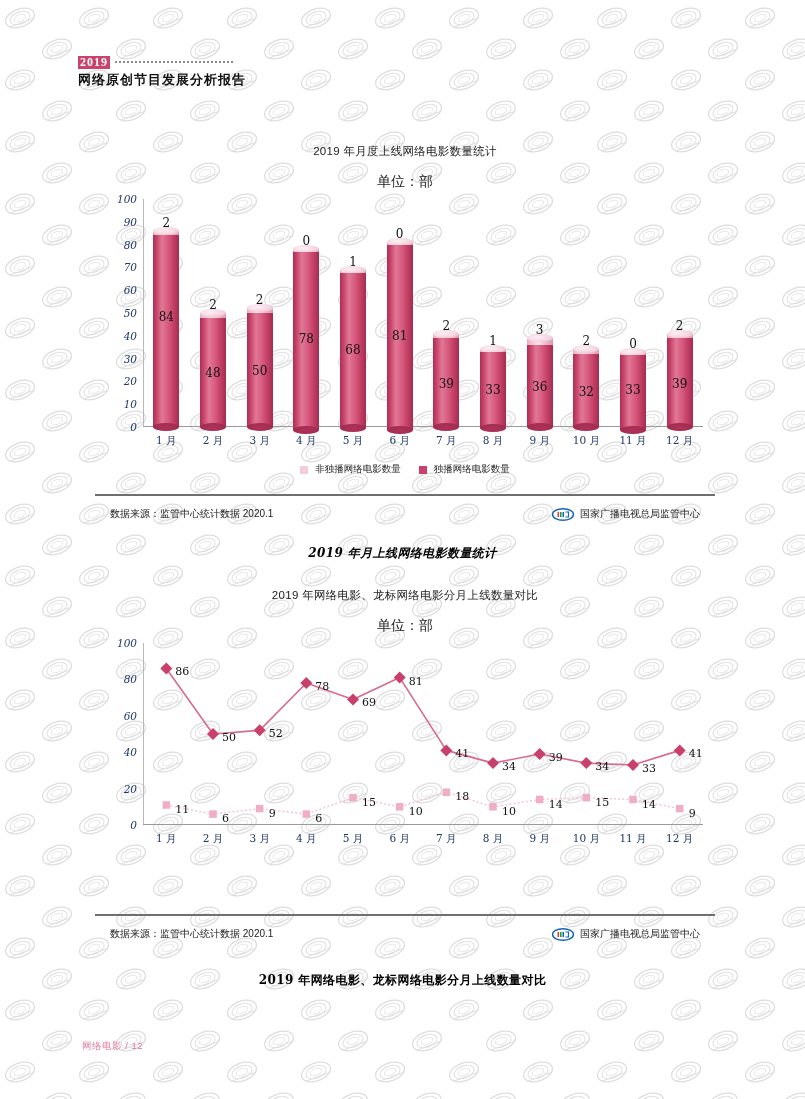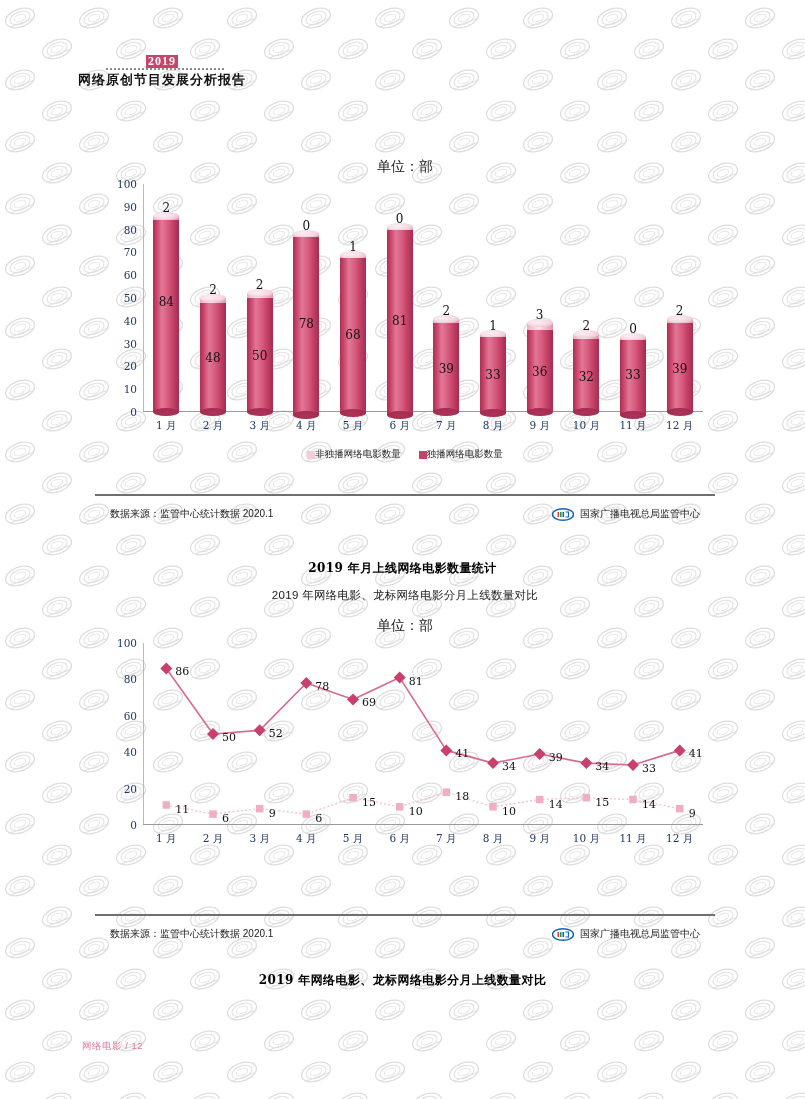--- a/index.html
+++ b/index.html
@@ -16,21 +16,21 @@
   
   #watermark {
     position:absolute; left:0; top:0; width:805px; height:1099px;
     pointer-events:none; z-index:0; opacity:1;
   }
 
   #page { position:relative; z-index:2; width:805px; height:1099px; }
 
   
   .doc-header { position:absolute; left:78px; top:55px; }
-  .hdr-row1 { display:flex; align-items:center; height:14px;flex-direction:column; }
+  .hdr-row1 { display:flex; align-items:center; height:14px; }
   .hdr-year {
     font-size:12px; font-weight:bold; letter-spacing:1px;
     color:#ffffff; background:#c9436b; padding:0 2px; line-height:13px;
     font-family:"Liberation Serif", serif;
   }
   .hdr-dash {
     margin-left:5px; width:118px; height:0;
     border-top:2px dotted #8a8a8a;
   }
   .hdr-title {
@@ -43,21 +43,21 @@
   .chart-title {
     text-align:center; font-size:11.5px; color:#222; letter-spacing:.3px;
   }
   .chart-unit { text-align:center; font-size:14px; color:#222; margin-top:14px; }
 
   .plot { position:relative; margin-top:8px; }
 
   .ylab {
     position:absolute; right:100%; margin-right:6px;
     font-size:10.5px; color:#1f3864; transform:translateY(-50%);
-    white-space:nowrap; font-family:"DejaVu Serif","Liberation Serif",serif;
+    white-space:nowrap; font-family:"DejaVu Serif","Liberation Serif",serif;font-style:italic;
   }
   .yaxis-line { position:absolute; left:0; top:0; bottom:0; width:1px; background:#b9b9b9; }
   .xaxis-line { position:absolute; left:0; right:0; bottom:0; height:1px; background:#9a9a9a; }
 
   .xlab {
     position:absolute; top:100%; margin-top:7px;
     font-size:10.5px; color:#1f3864; transform:translateX(-50%);
     white-space:nowrap; font-family:"DejaVu Serif","Liberation Serif",serif;
   }
 
@@ -85,21 +85,21 @@
     position:absolute; left:50%; transform:translateX(-50%);
     font-size:12px; color:#111; white-space:nowrap;
     font-family:"DejaVu Serif","Liberation Serif",serif;
   }
 
   
   .legend {
     display:flex; justify-content:center; align-items:center; gap:18px;
     font-size:9.5px; color:#222; margin-top:34px;
   }
-  .legend-item { display:flex; align-items:center; gap:0; }
+  .legend-item { display:flex; align-items:center; gap:7px; }
   .lg-swatch { width:8px; height:8px; display:inline-block; }
   .lg-line { position:relative; width:26px; height:8px; display:inline-block; }
   .lg-line i { position:absolute; left:0; top:3.5px; width:26px; height:1.4px; display:block; }
   .lg-diamond {
     position:absolute; left:9px; top:0; width:8px; height:8px;
     background:#c9416b; transform:rotate(45deg);
   }
   .lg-square { position:absolute; left:9px; top:0.5px; width:7px; height:7px; background:#efaec2; }
 
   
@@ -152,20 +152,21 @@
 
   <div class="doc-header">
     <div class="hdr-row1">
       <span class="hdr-year">2019</span>
       <span class="hdr-dash"></span>
     </div>
     <div class="hdr-title">网络原创节目发展分析报告</div>
   </div>
 
   <div class="chart-block" id="chart1-block" style="top:144px;">
+    <div class="chart-title">2019 年月度上线网络电影数量统计</div>
     <div class="chart-unit">单位：部</div>
     <div class="plot" id="c1-plot" style="height:228px; margin-left:48px; width:560px;">
       <div class="yaxis-line"></div>
       <div class="xaxis-line"></div>
     <div class="ylab" style="top: 228px;">0</div>
         <div class="ylab" style="top: 205.2px;">10</div>
         <div class="ylab" style="top: 182.4px;">20</div>
         <div class="ylab" style="top: 159.6px;">30</div>
         <div class="ylab" style="top: 136.8px;">40</div>
         <div class="ylab" style="top: 114px;">50</div>
@@ -327,21 +328,21 @@
         <ellipse cx="22" cy="13" rx="21" ry="11.5" fill="#ffffff" stroke="#1466b5" stroke-width="3"></ellipse>
         <rect x="11" y="8" width="3.2" height="10" fill="#e23a3a"></rect>
         <rect x="16" y="8" width="3.2" height="10" fill="#1aa14a"></rect>
         <rect x="21" y="8" width="3.2" height="10" fill="#1466b5"></rect>
         <path d="M 27 8 L 33 8 L 33 18 L 27 18" fill="none" stroke="#1466b5" stroke-width="2.4"></path>
       </svg>
       <span>国家广播电视总局监管中心</span>
     </span>
   </div>
 
-  <div class="caption" style="top:560px;">2019 年月上线网络电影数量统计</div>
+  <div class="caption" style="top:545px;font-style:italic;">2019 年月上线网络电影数量统计</div>
 
   <div class="chart-block" id="chart2-block" style="top:588px;">
     <div class="chart-title">2019 年网络电影、龙标网络电影分月上线数量对比</div>
     <div class="chart-unit">单位：部</div>
     <div class="plot" id="c2-plot" style="height:182px; margin-left:48px; width:560px;">
       <div class="yaxis-line"></div>
       <div class="xaxis-line"></div>
       <svg class="lsvg" id="c2-svg" width="560" height="182">
           <polyline points="23.333333333333332,25.47999999999999 70,91 116.66666666666666,87.36 163.33333333333331,40.03999999999999 210,56.420000000000016 256.66666666666663,34.579999999999984 303.3333333333333,107.38000000000001 350,120.12 396.66666666666663,111.02 443.3333333333333,120.12 490,121.94 536.6666666666666,107.38000000000001" fill="none" stroke="#d96a8e" stroke-width="1.6" stroke-dasharray="" stroke-linejoin="round"></polyline>
           <polyline points="23.333333333333332,161.98 70,171.08 116.66666666666666,165.62 163.33333333333331,171.08 210,154.7 256.66666666666663,163.8 303.3333333333333,149.24 350,163.8 396.66666666666663,156.51999999999998 443.3333333333333,154.7 490,156.51999999999998 536.6666666666666,165.62" fill="none" stroke="#f3c4d3" stroke-width="1.4" stroke-dasharray="2,2.2" stroke-linejoin="round"></polyline>

